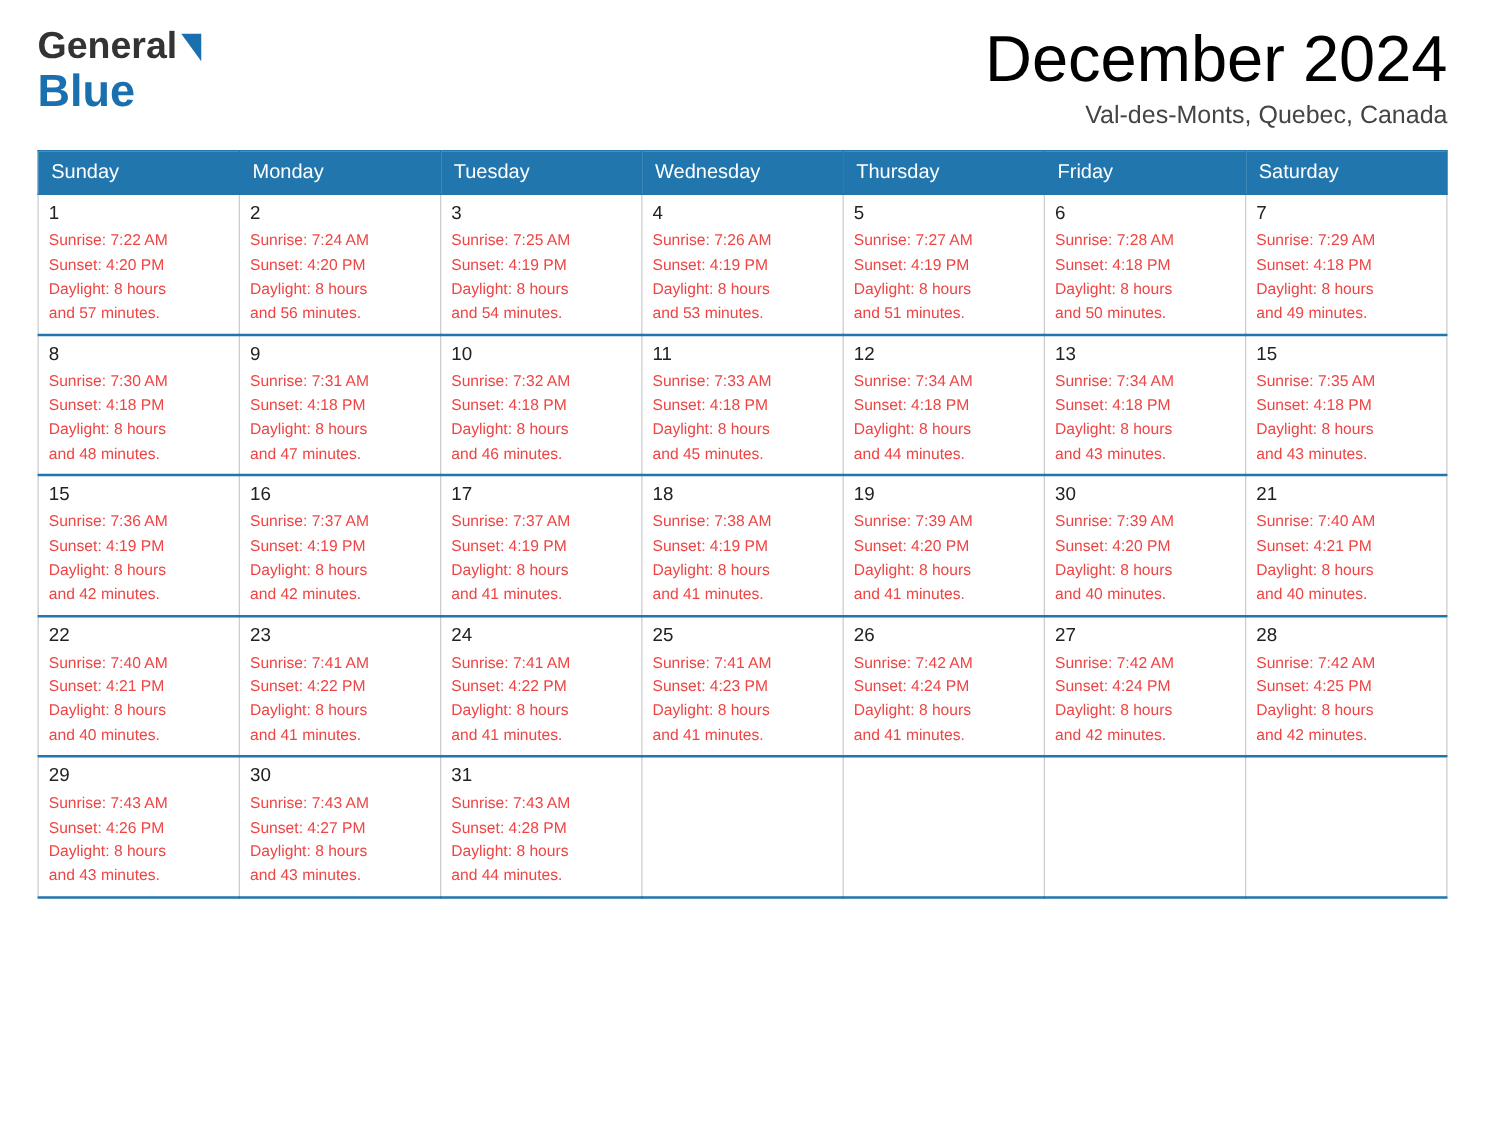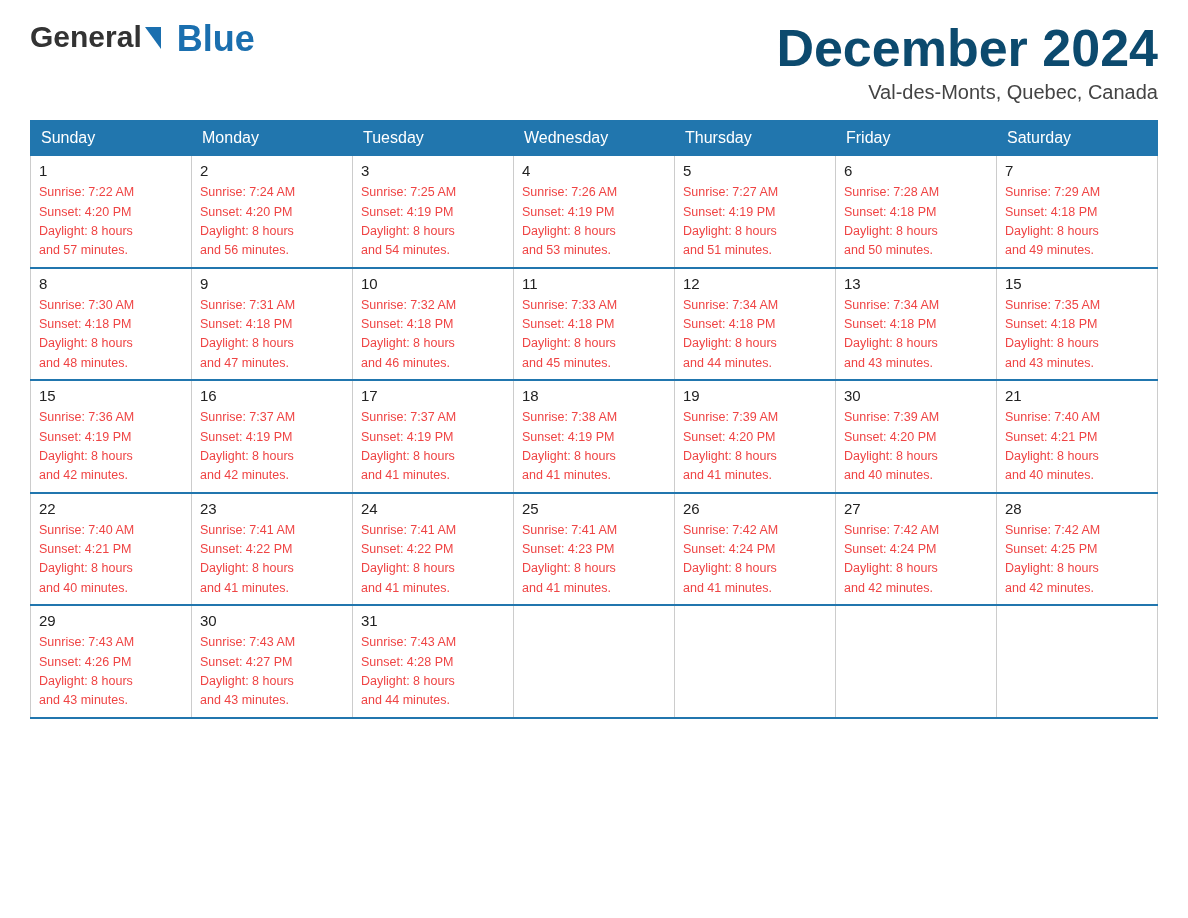--- a/index.html
+++ b/index.html
@@ -11,37 +11,36 @@
       padding: 20px 30px;
     }
     .header {
       display: flex;
       justify-content: space-between;
       align-items: flex-start;
       margin-bottom: 16px;
     }
     .logo {
       display: flex;
-      flex-direction: row;
+      flex-direction: column;
       align-items: flex-start;
-      gap: 16px;
     }
     .logo-line2 {
       color: #1a6faf;
       font-size: 36px;
       font-weight: bold;
       margin-top: -2px;
     }
     .title-block {
       text-align: right;
     }
     .month-title {
       font-size: 52px;
-      font-weight: bold;
-      color: #0c4a6e;
+      font-weight: normal;
+      color: #000000;
       line-height: 1.1;
     }
     .location {
       font-size: 20px;
       color: #444;
       margin-top: 4px;
     }
     table {
       width: 100%;
       border-collapse: collapse;

